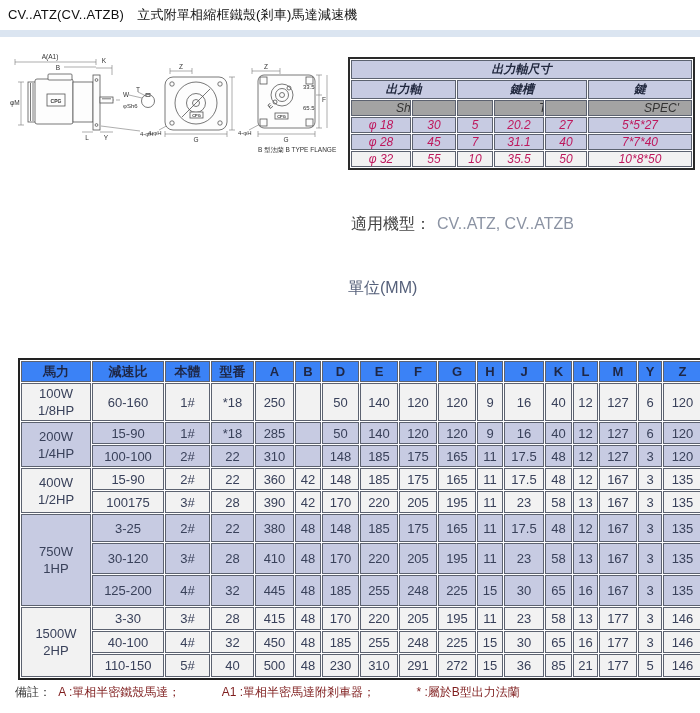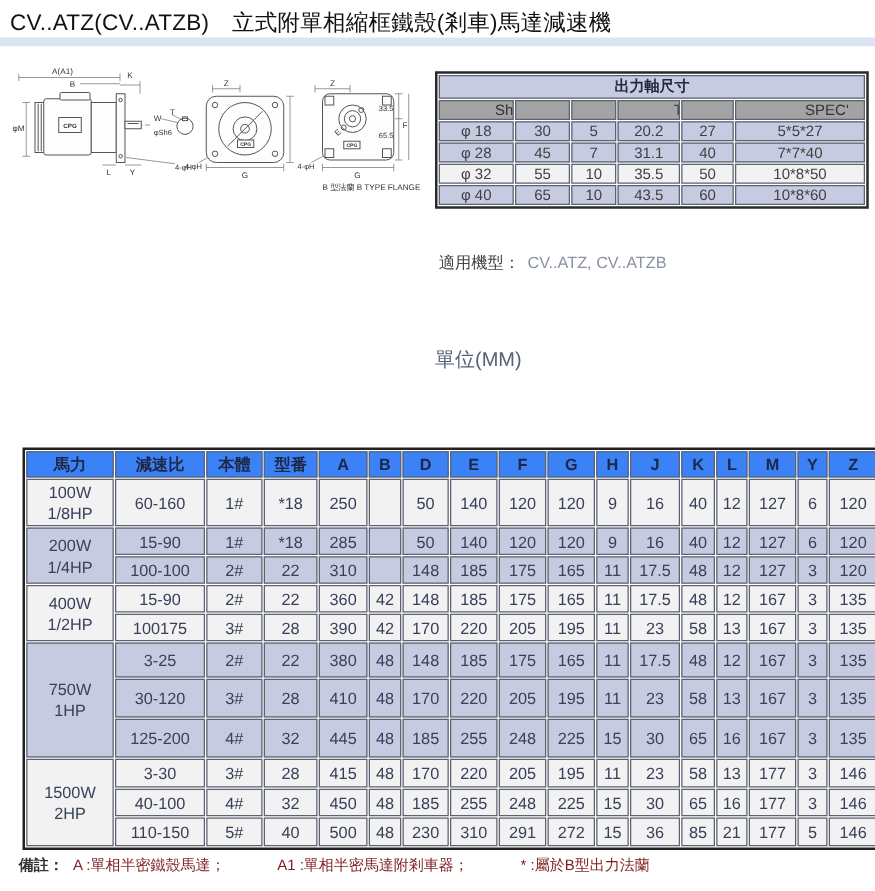--- a/index.html
+++ b/index.html
@@ -1,46 +1,46 @@
 <!DOCTYPE html>
 <html><head>
 <meta charset="utf-8">
 <style>
   * { margin:0; padding:0; box-sizing:border-box; }
   html,body { width:700px; height:713px; background:#ffffff; font-family:"Liberation Sans",sans-serif; }
   body { position:relative; overflow:hidden; }
 
-  .title { position:absolute; left:8px; top:6px; font-size:18px; color:#111; letter-spacing:0.2px; }
+  .title { position:absolute; left:8px; top:6px; font-size:13px; color:#111; letter-spacing:0.2px; }
   .divider { position:absolute; left:0; top:30px; width:700px; height:7px; background:#dbe5f1; }
 
   svg.diagrams { position:absolute; left:8px; top:48px; }
   svg.diagrams text { fill:#333; font-family:"Liberation Sans",sans-serif; }
 
   
   table { border-collapse:separate; border-spacing:1px; background:#fff; table-layout:fixed; }
-  .shaft-table { position:absolute; left:348px; top:57px; width:342px; border:2px solid #2a2a2a; font-size:12px; }
+  .shaft-table { position:absolute; left:348px; top:57px; width:342px; border:2px solid #2a2a2a; font-size:12px;font-style:italic; }
   .shaft-table th, .shaft-table td { border:1px solid #5c6270; text-align:center; height:16px; padding:0 1px; overflow:hidden; }
   .shaft-table th.lav { background:#c7cbe2; color:#22293f; font-weight:bold; }
   .shaft-table tr.cols th { background:#a3a3a3; color:#333; font-weight:normal;padding-left:44px; }
-  .shaft-table td { color:#404040;margin-left:24px; }
+  .shaft-table td { color:#be185d;margin-left:24px; }
   tr.shade td { background:#c7cbe2; }
   tr.light td { background:#f2f2f2; }
 
-  .applicable { position:absolute; left:351px; top:201px; font-size:13px; color:#444; }
+  .applicable { position:absolute; left:351px; top:214px; font-size:16px; color:#444; }
   .applicable .val { color:#8b93a3; margin-left:6px; }
   .unit-note { position:absolute; left:348px; top:278px; font-size:16px; color:#55607a; }
 
   
   .main-table { position:absolute; left:18px; top:358px; width:665px; border:2px solid #222; font-size:13px; }
   .main-table th { background:#3b82f6; border:1px solid #5c6270; color:#1e2746; font-weight:bold; height:21px; padding:0; overflow:hidden; }
   .main-table td { border:1px solid #5c6270; text-align:center; color:#39415a; padding:0 1px; overflow:hidden; }
   .main-table td.power-cell { line-height:17px;margin-left:17px; }
 
   .footnote { position:absolute; left:15px; top:684px; font-size:12px; color:#333; white-space:nowrap; }
-  .footnote .lbl { font-weight:bold; margin-right:4px; }
+  .footnote .lbl { font-weight:normal; margin-right:4px; }
   .footnote .itm { margin-right:38px; color:#7f1d1d; }
 </style>
 </head>
 <body>
 
 <div class="title">CV..ATZ(CV..ATZB)　立式附單相縮框鐵殼(剎車)馬達減速機</div>
 <div class="divider"></div>
 
 <svg class="diagrams" width="345" height="110" viewBox="0 0 345 110">
   <g stroke="#555" stroke-width="0.8" fill="none">
@@ -171,20 +171,25 @@
       <col style="width:44px">
       <col style="width:36px">
     <col style="width:50px">
       <col style="width:42px">
       <col style="width:104px">
   </colgroup>
   <thead>
     <tr>
       <th colspan="6" class="lav">出力軸尺寸</th>
     </tr>
+    <tr>
+      <th colspan="2" class="lav">出力軸</th>
+      <th colspan="3" class="lav">鍵槽</th>
+      <th class="lav">鍵</th>
+    </tr>
     <tr class="cols">
       <th>Sh6</th>
       <th>P</th>
       <th>W</th>
       <th>T</th>
       <th>Q</th>
       <th>SPEC'</th>
     </tr>
   </thead>
   <tbody>
@@ -204,28 +209,20 @@
         <td>40</td>
         <td>7*7*40</td>
       </tr>
       <tr class="light">
         <td>φ 32</td>
         <td>55</td>
         <td>10</td>
         <td>35.5</td>
         <td>50</td>
         <td>10*8*50</td>
-      </tr>
-      <tr class="shade">
-        <td>φ 40</td>
-        <td>65</td>
-        <td>10</td>
-        <td>43.5</td>
-        <td>60</td>
-        <td>10*8*60</td>
       </tr>
     </tbody>
 </table>
 
 <div class="applicable">
   <span>適用機型：</span><span class="val">CV..ATZ, CV..ATZB</span>
 </div>
 
 <div class="unit-note">單位(MM)</div>
 

